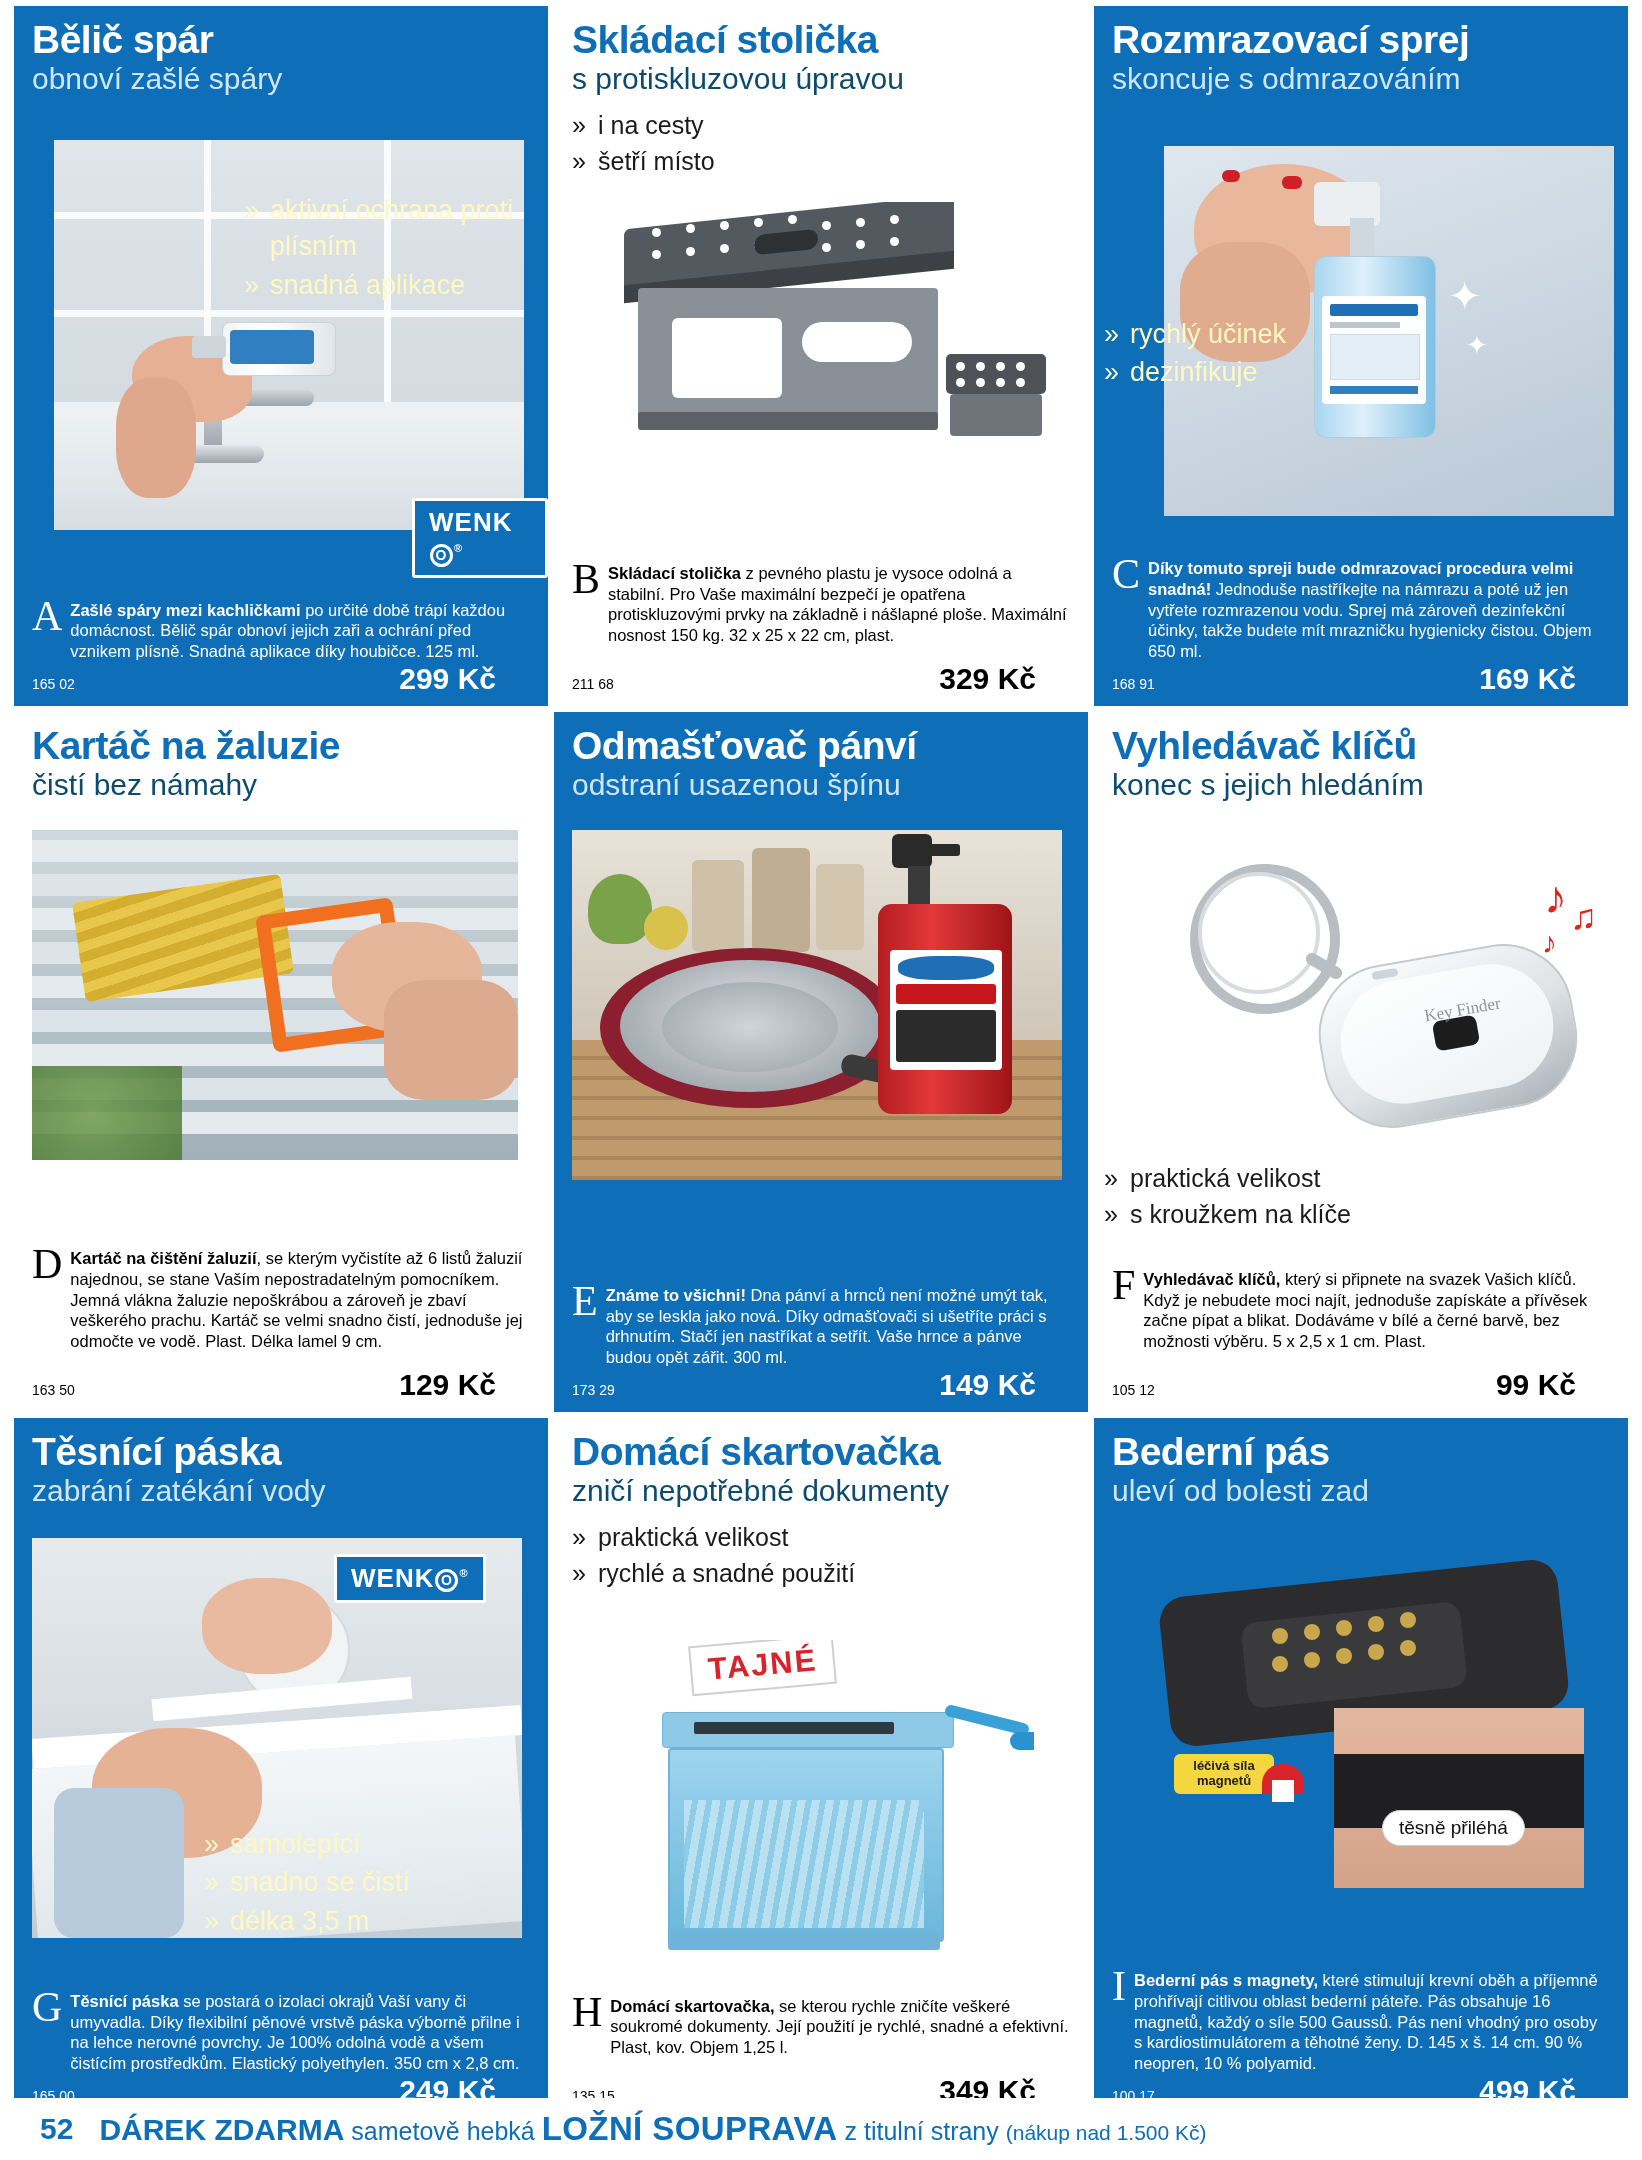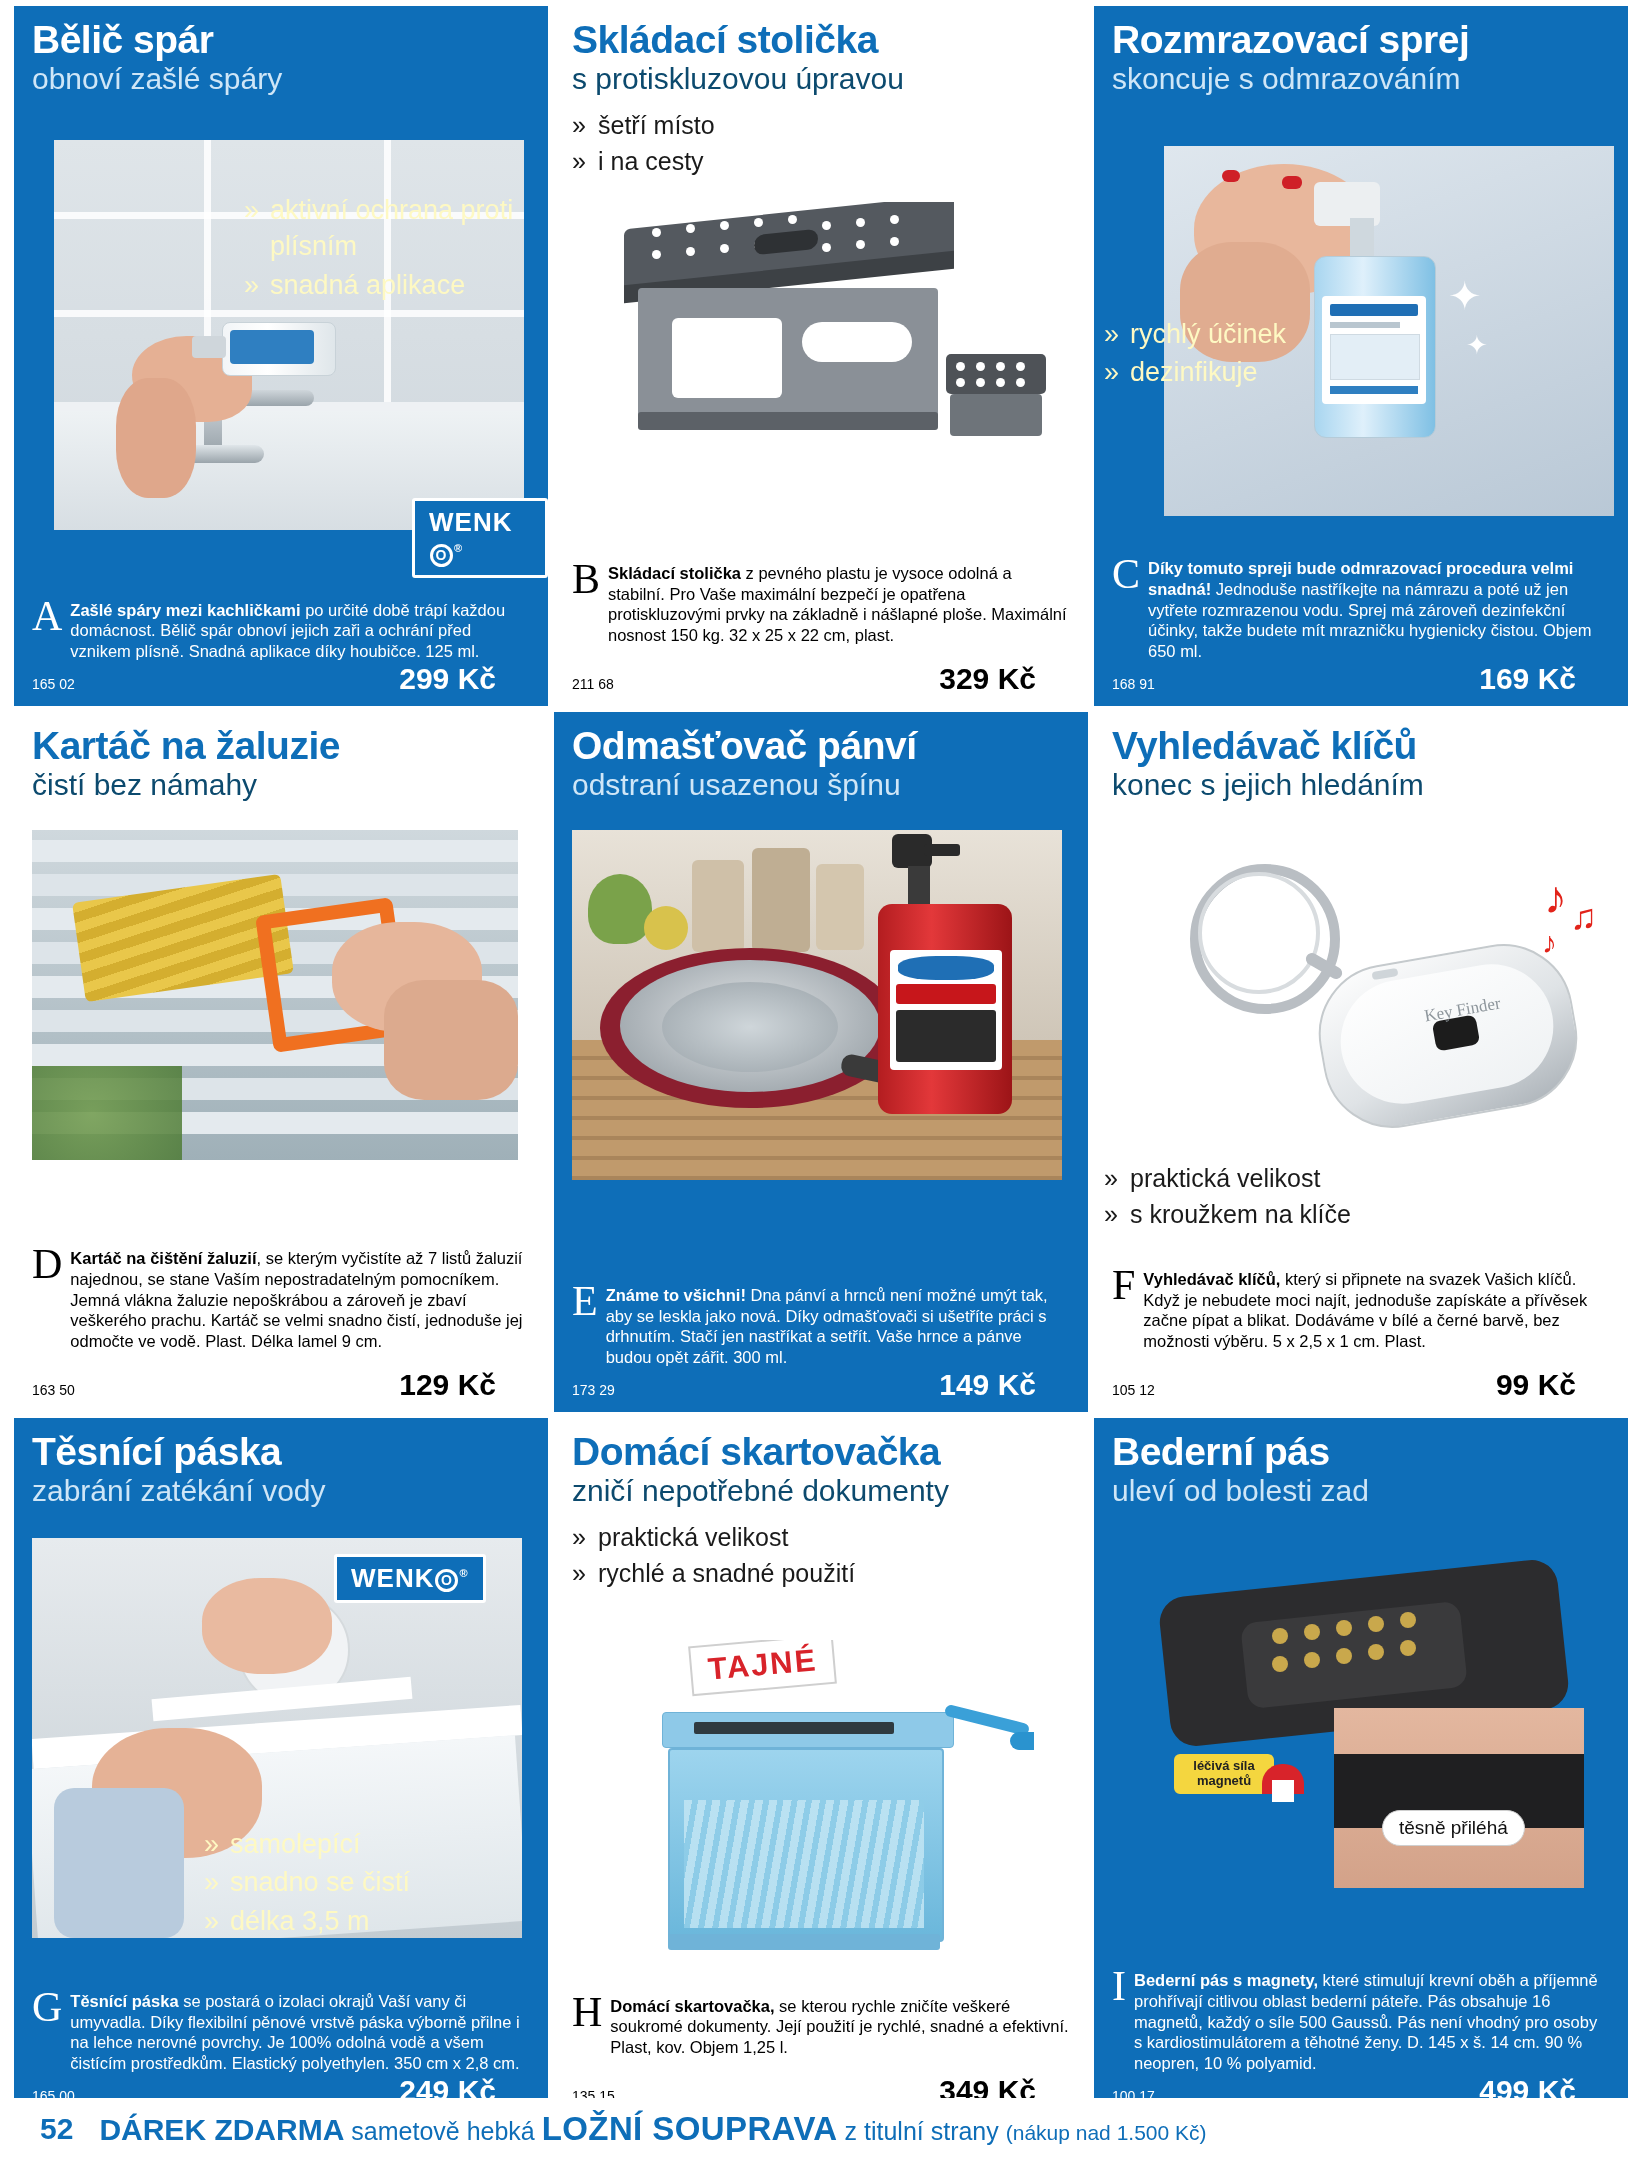--- a/index.html
+++ b/index.html
@@ -309,22 +309,22 @@
       <div class="footerline">
         <span class="code">165 02</span>
         <span class="price">299 Kč</span>
       </div>
     </div>
 
     <div class="cell white">
       <h2 class="title">Skládací stolička</h2>
       <div class="subtitle">s protiskluzovou úpravou</div>
       <ul class="bullets" style="margin-top:14px;">
+        <li>i na cesty</li>
         <li>šetří místo</li>
-        <li>i na cesty</li>
       </ul>
 
       <div class="photo" style="position:absolute;left:40px;top:196px;width:460px;height:310px;">
 
         <div class="stooltop" style="left:30px;top:10px;width:330px;height:66px;transform:skewY(-6deg);background:#54595f;"></div>
         <div style="position:absolute;left:30px;top:66px;width:330px;height:18px;background:#3d4145;transform:skewY(-6deg);"></div>
 
         <div class="dot" style="left:58px;top:26px;"></div>
           <div class="dot" style="left:92px;top:22px;"></div>
         <div class="dot" style="left:126px;top:19px;"></div>
@@ -434,21 +434,21 @@
         <div style="position:absolute;left:46px;top:58px;width:210px;height:100px;background:repeating-linear-gradient(170deg,#e9c74a 0 10px,#d4ae2f 10px 20px);transform:rotate(-8deg);border-radius:6px;"></div>
 
         <div style="position:absolute;left:232px;top:76px;width:110px;height:110px;border:14px solid #f07020;border-radius:8px;transform:rotate(-8deg);"></div>
 
         <div style="position:absolute;left:300px;top:92px;width:150px;height:110px;background:#e6b69b;border-radius:45%;"></div>
         <div style="position:absolute;left:352px;top:150px;width:134px;height:120px;background:#dcaa8e;border-radius:30%;"></div>
       </div>
 
       <div class="desc" style="bottom:60px;">
         <span class="letter">D</span>
-        <div><b>Kartáč na čištění žaluzií</b><span>, se kterým vyčistíte až 7 listů žaluzií najednou, se stane Vaším nepostradatelným pomocníkem. Jemná vlákna žaluzie nepoškrábou a zároveň je zbaví veškerého prachu. Kartáč se velmi snadno čistí, jednoduše jej odmočte ve vodě. Plast. Délka lamel 9 cm.</span></div>
+        <div><b>Kartáč na čištění žaluzií</b><span>, se kterým vyčistíte až 6 listů žaluzií najednou, se stane Vaším nepostradatelným pomocníkem. Jemná vlákna žaluzie nepoškrábou a zároveň je zbaví veškerého prachu. Kartáč se velmi snadno čistí, jednoduše jej odmočte ve vodě. Plast. Délka lamel 9 cm.</span></div>
       </div>
       <div class="footerline">
         <span class="code">163 50</span>
         <span class="price">129 Kč</span>
       </div>
     </div>
 
     <div class="cell blue">
       <h2 class="title">Odmašťovač pánví</h2>
       <div class="subtitle">odstraní usazenou špínu</div>

